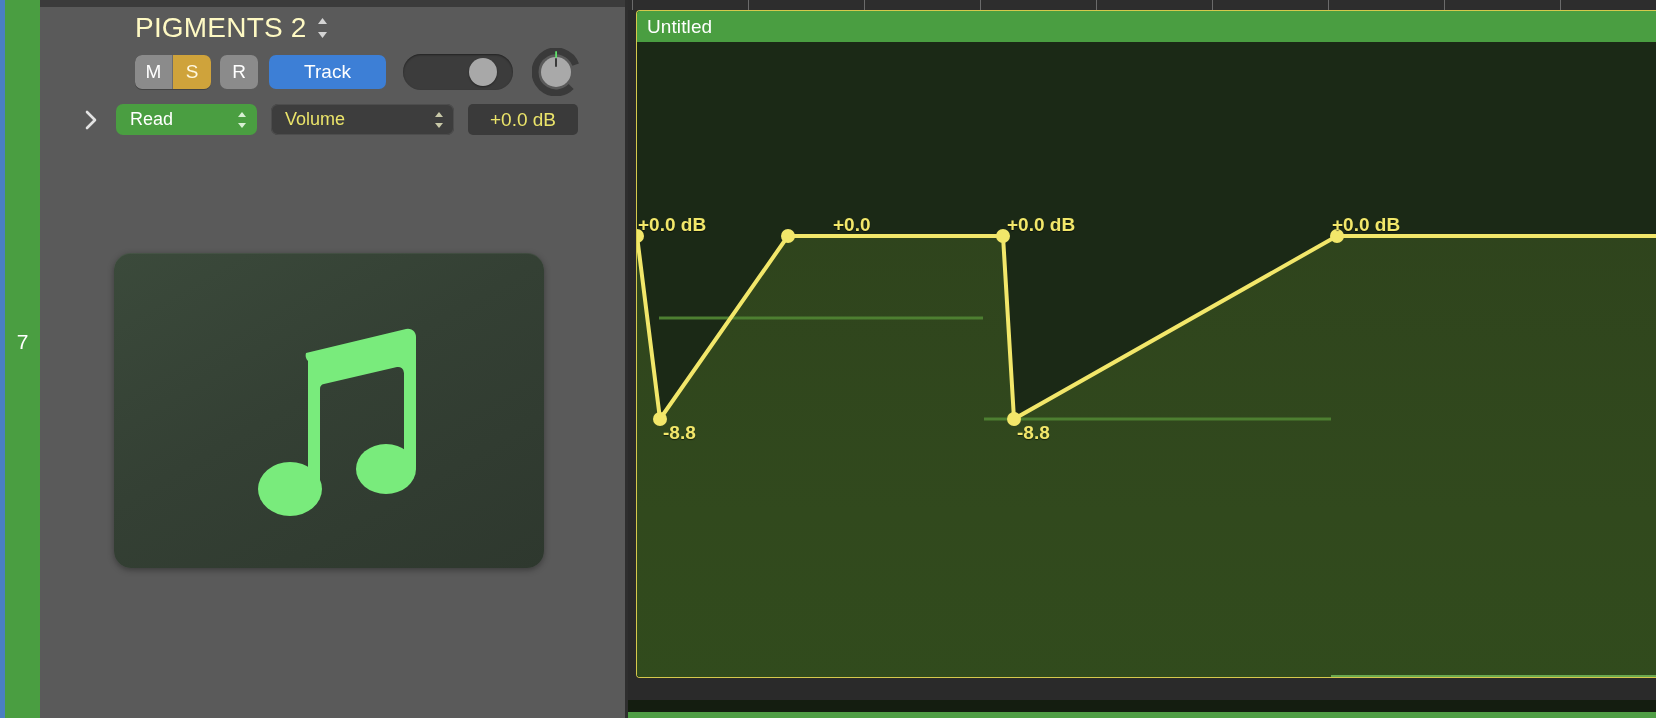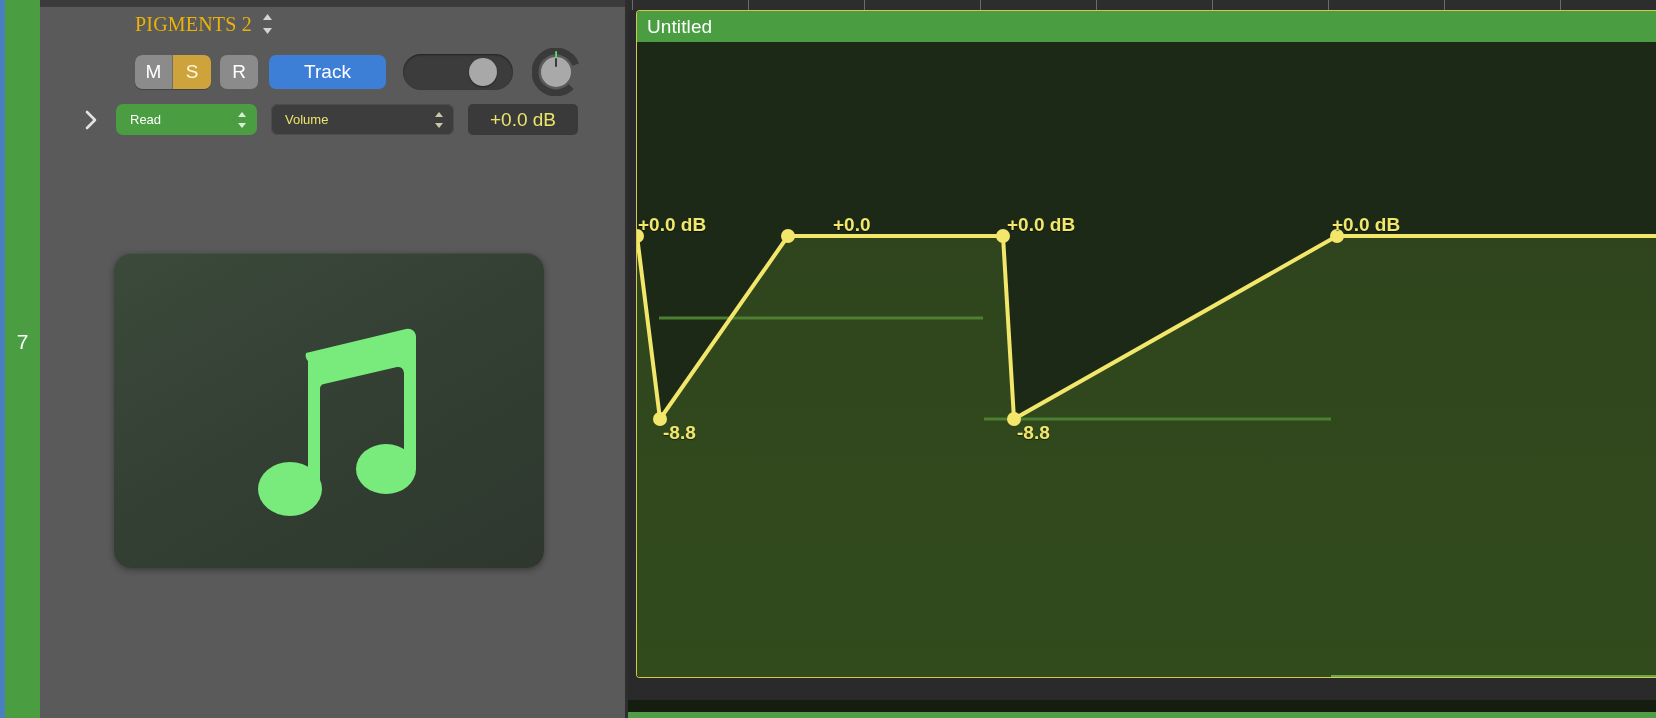--- a/index.html
+++ b/index.html
@@ -36,22 +36,22 @@
   .header-divider-v {
     position:absolute; left:625px; top:0; width:3px; height:718px;
     background:#2e2e2e;
   }
 
   .track-title-row {
     position:absolute; left:135px; top:12px;
     display:flex; align-items:center; gap:9px;
   }
   .track-title {
-    color:#eab308; font-size:20px; font-weight:400; letter-spacing:.2px;
-    font-family:Liberation Serif, serif; white-space:nowrap;
+    color:#fef9c3; font-size:28px; font-weight:400; letter-spacing:.2px;
+    font-family:Liberation Sans, sans-serif; white-space:nowrap;
   }
   .stepper-ico { width:13px; height:24px; display:block; }
 
   
   .ctrl-row { position:absolute; left:135px; top:48px; display:flex; align-items:center; }
 
   .msr-group {
     display:flex; border-radius:7px; overflow:hidden; height:34px;
     box-shadow:0 1px 0 rgba(0,0,0,.25);
   }
@@ -91,21 +91,21 @@
 
   
   .auto-row { position:absolute; left:78px; top:104px; display:flex; align-items:center; }
   .disclosure {
     width:26px; height:31px; display:flex; align-items:center; justify-content:center;
     cursor:pointer;
   }
   .dd {
     height:31px; border-radius:7px; display:flex; align-items:center;
     padding:0 9px 0 14px; cursor:pointer; position:relative;
-    font-size:13px; font-family:"Liberation Sans", sans-serif;
+    font-size:18px; font-family:"Liberation Sans", sans-serif;
   }
   .dd-read   { margin-left:12px; width:141px; background:#4a9e41; color:#ffffff; justify-content:space-between; }
   .dd-param  { margin-left:14px; width:183px; background:#3d3d3d; color:#ebe46a; justify-content:space-between;
                box-shadow:inset 0 0 0 1px #4d4d4d; }
   .dd-label { white-space:nowrap; }
   .val-box {
     margin-left:14px; height:31px; width:110px; border-radius:5px;
     background:#3a3a3a; color:#ebe46a; font-size:19px;
     display:flex; align-items:center; justify-content:center;
     font-family:"Liberation Sans", sans-serif; cursor:pointer;

